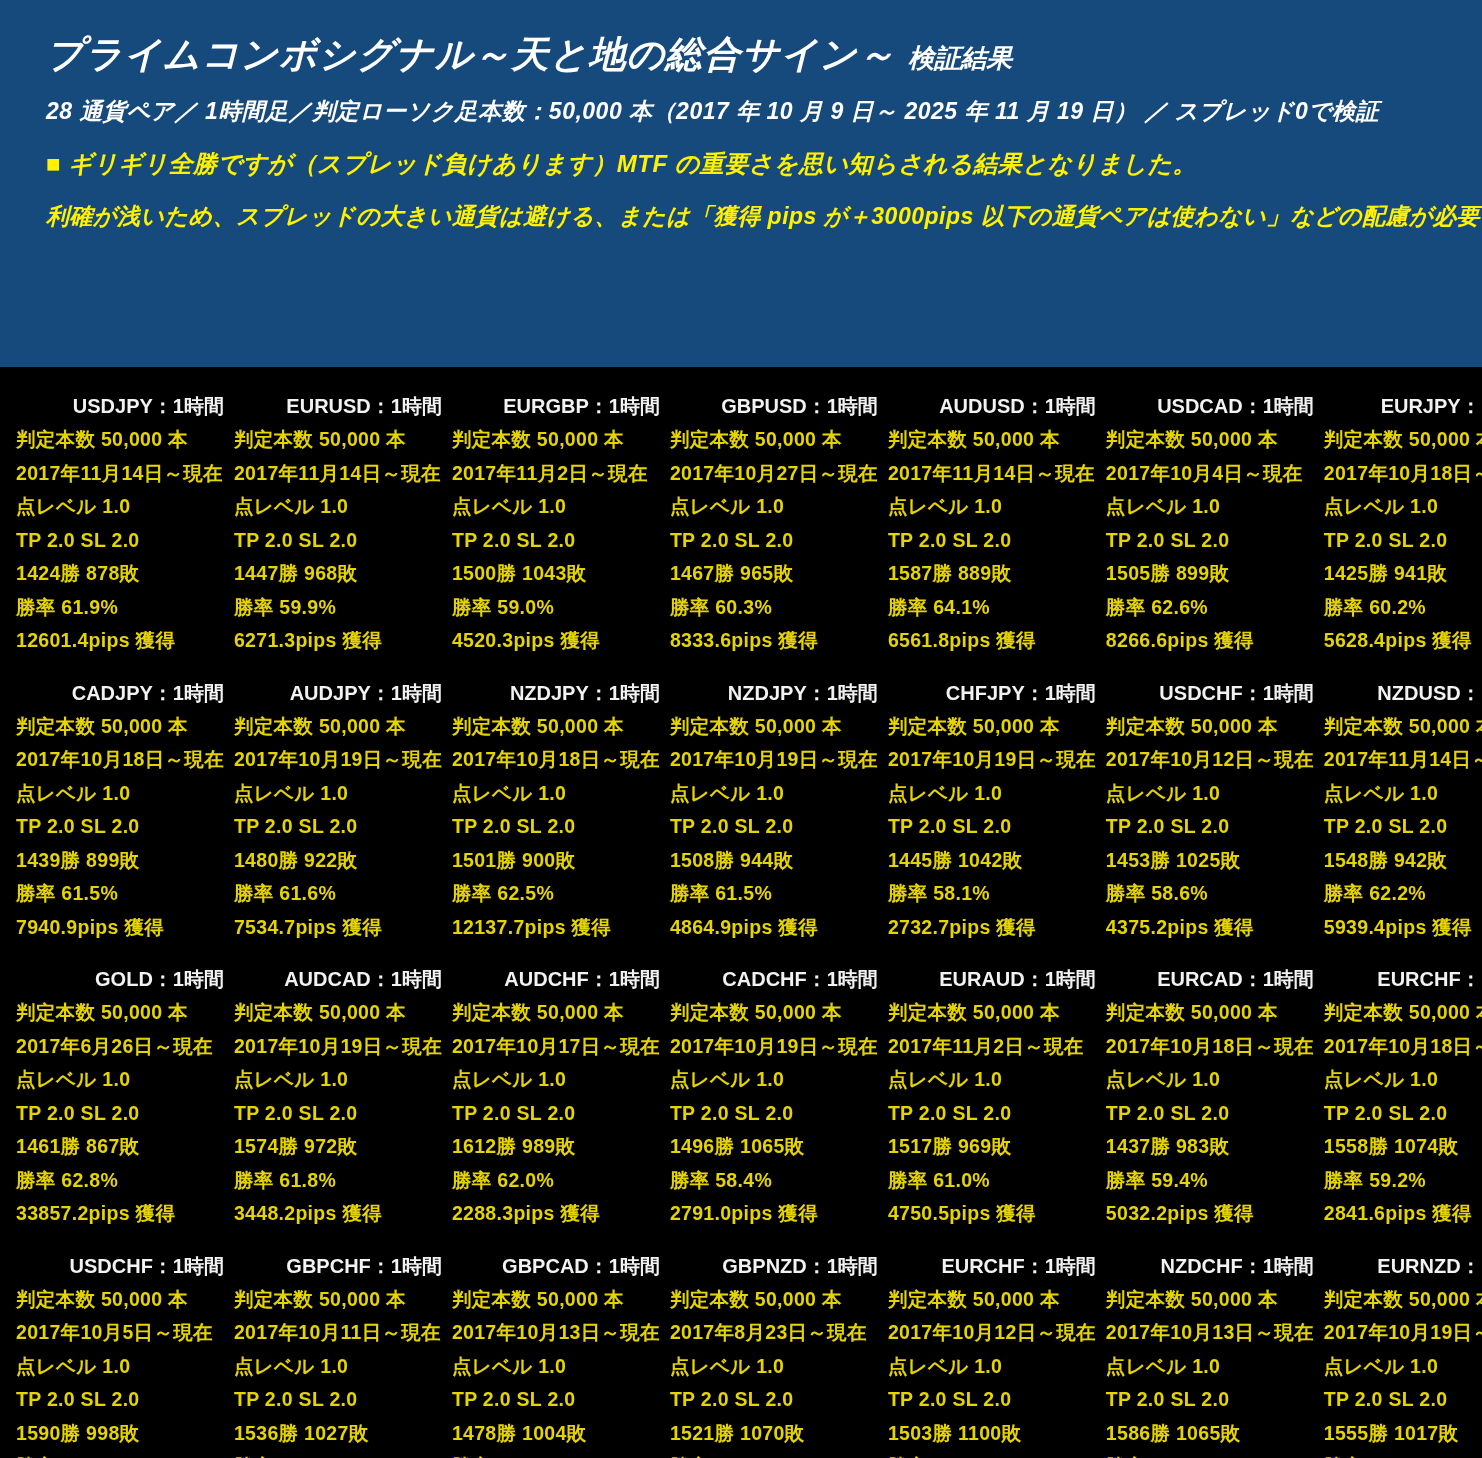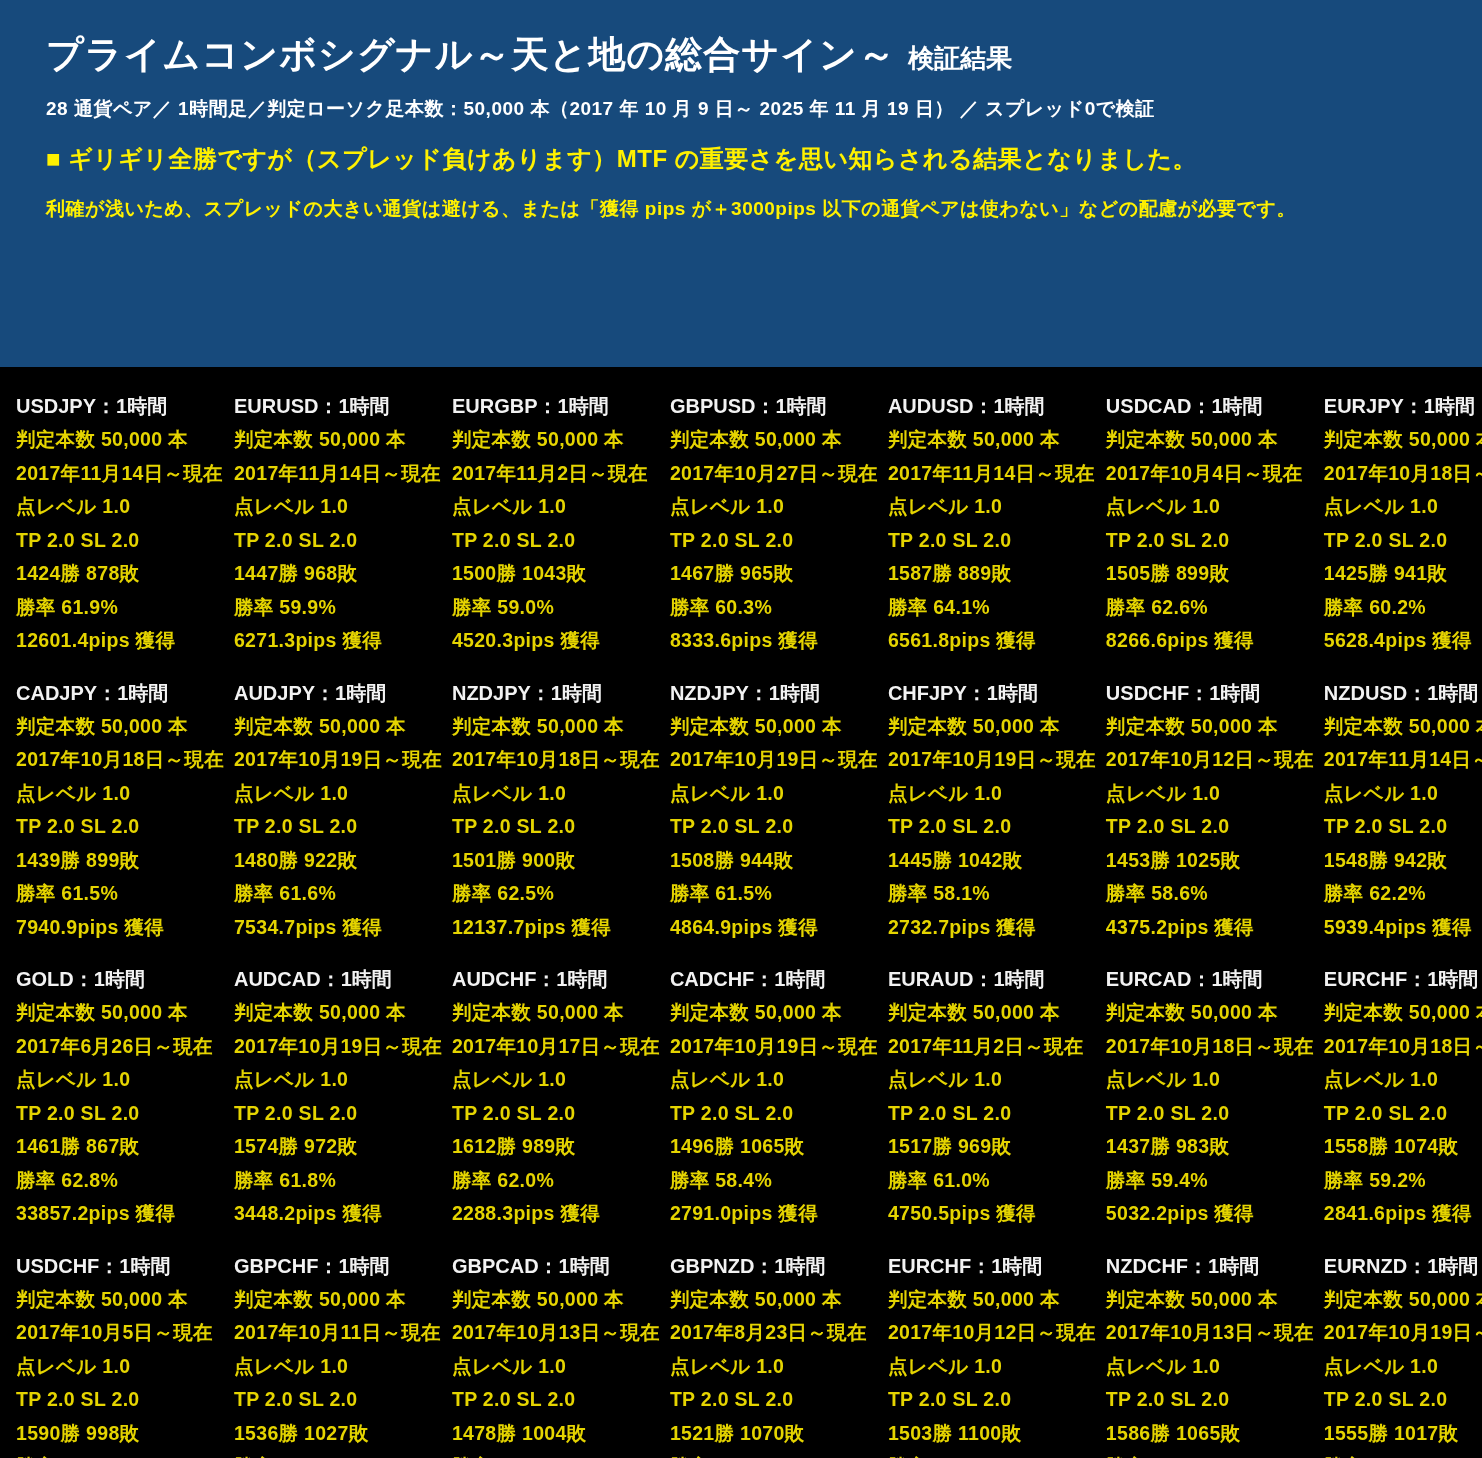--- a/index.html
+++ b/index.html
@@ -9,50 +9,51 @@
     font-family:"Liberation Sans","DejaVu Sans",sans-serif;
     font-weight:bold;
   }
   
   .header{
     box-sizing:border-box;
     width:1482px;height:367px;
     background:var(--header-bg,#174a7c);
     padding:30px 46px 0 46px;
     overflow:hidden;
+    font-style:italic;
   }
   .h-title-row{white-space:nowrap;margin-bottom:16px;}
   .h-title-main{
     color:var(--white,#fff);
     font-size:37px;letter-spacing:1px;
   }
   .h-title-suffix{
     color:var(--white,#fff);
     font-size:26px;margin-left:8px;
   }
   .h-line{color:var(--white,#fff);font-size:24px;margin:0 0 21px 0;white-space:nowrap;letter-spacing:0.5px;}
-  .h-line.small{font-size:19px;}
+  .h-line.small{font-size:23px;}
   .h-yellow{color:var(--header-yellow,#fff100);}
   .h-line.yellow{color:var(--header-yellow,#fff100);}
   
   .grid{
     display:grid;
     grid-template-columns:repeat(7,1fr);
     padding:14px 0 0 8px;
     background:var(--body-bg,#000);
   }
   .cell{
     box-sizing:border-box;
     padding:8px 2px 10px 8px;
     overflow:visible;
   }
   .cell-title{
     color:#f2f2f2;
     font-size:20px;line-height:34px;
-    text-align:left;white-space:nowrap;
+    text-align:right;white-space:nowrap;
   }
   .cell-line{
     color:var(--cell-yellow,#e5d400);
     font-size:19.5px;line-height:33.5px;
     white-space:nowrap;letter-spacing:0.3px;
   }
 </style>
 </head>
 <body>
 

